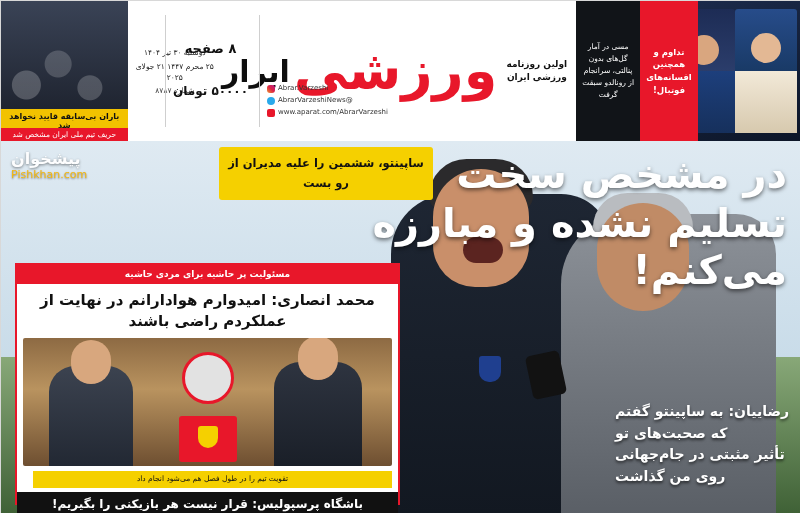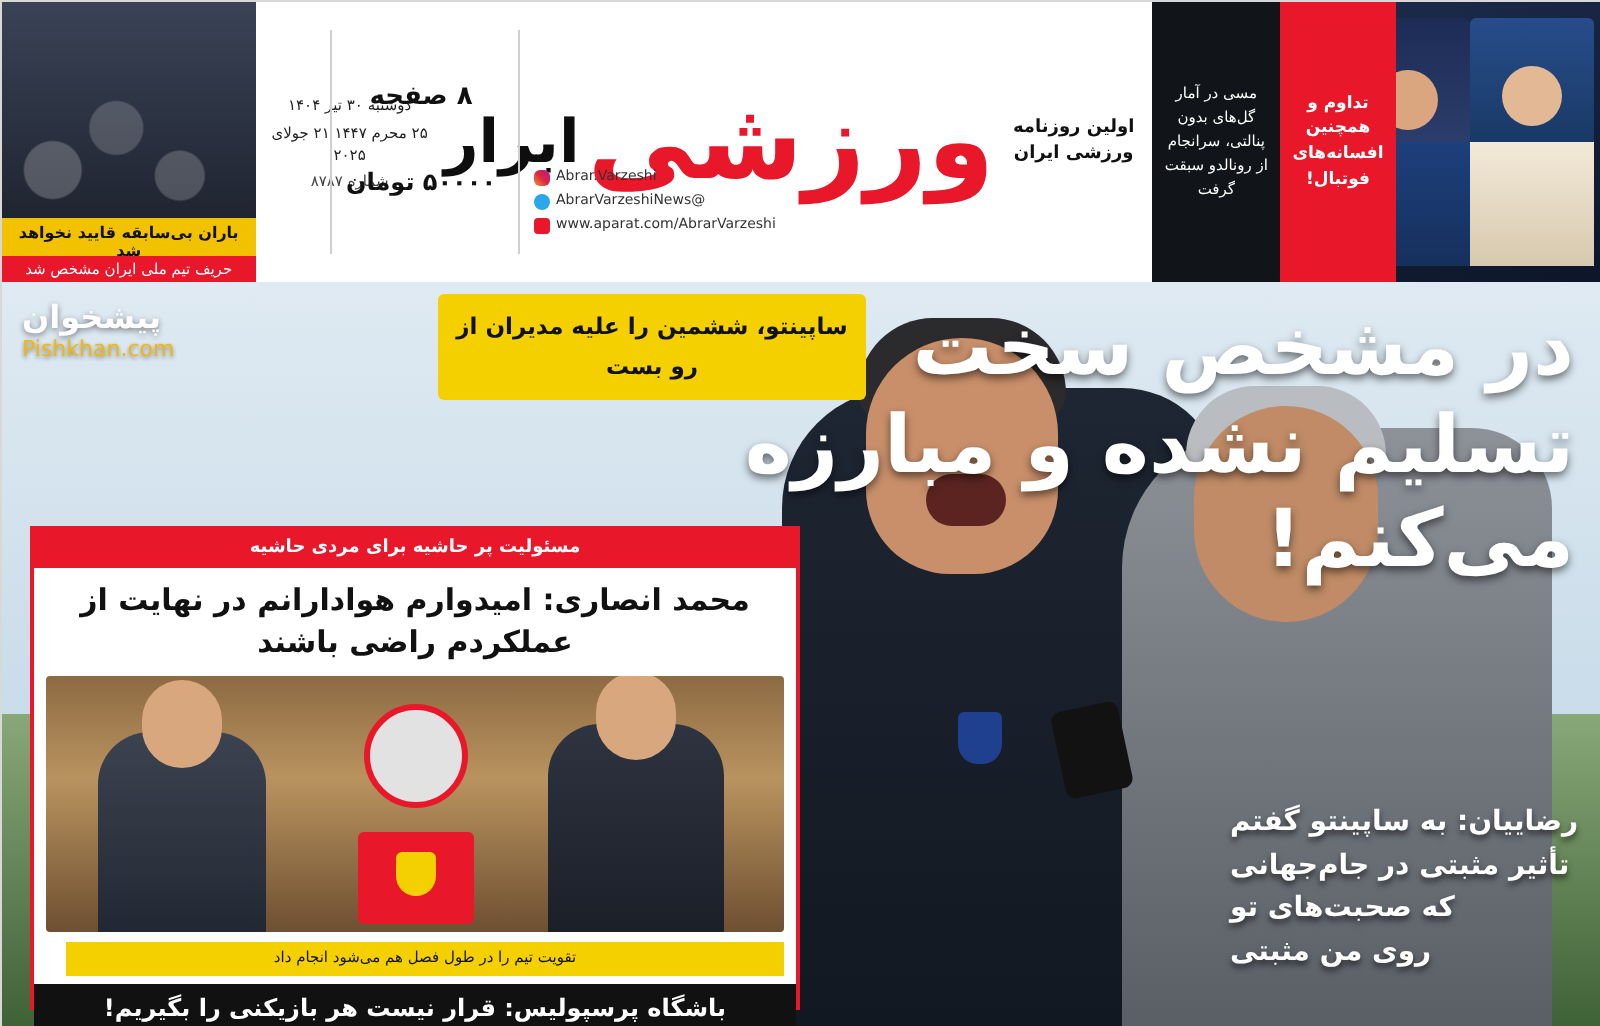--- a/index.html
+++ b/index.html
@@ -394,18 +394,18 @@
             <div class="h"></div>
           </div>
         <div class="sp-flag"></div>
       </div>
       <div class="story-caption">تقویت تیم را در طول فصل هم می‌شود انجام داد</div>
       <div class="story-footer">باشگاه پرسپولیس: قرار نیست هر بازیکنی را بگیریم!</div>
     </div>
 
     <div class="quote">
       <div class="q-line">رضاییان: به ساپینتو گفتم</div>
+      <div class="q-line">که صحبت‌های تو</div>
       <div class="q-line">تأثیر مثبتی در جام‌جهانی</div>
-      <div class="q-line">که صحبت‌های تو</div>
-      <div class="q-line">روی من مثبتی</div>
+      <div class="q-line">روی من گذاشت</div>
     </div>
   </div>
 </div>
 
 </body></html>

